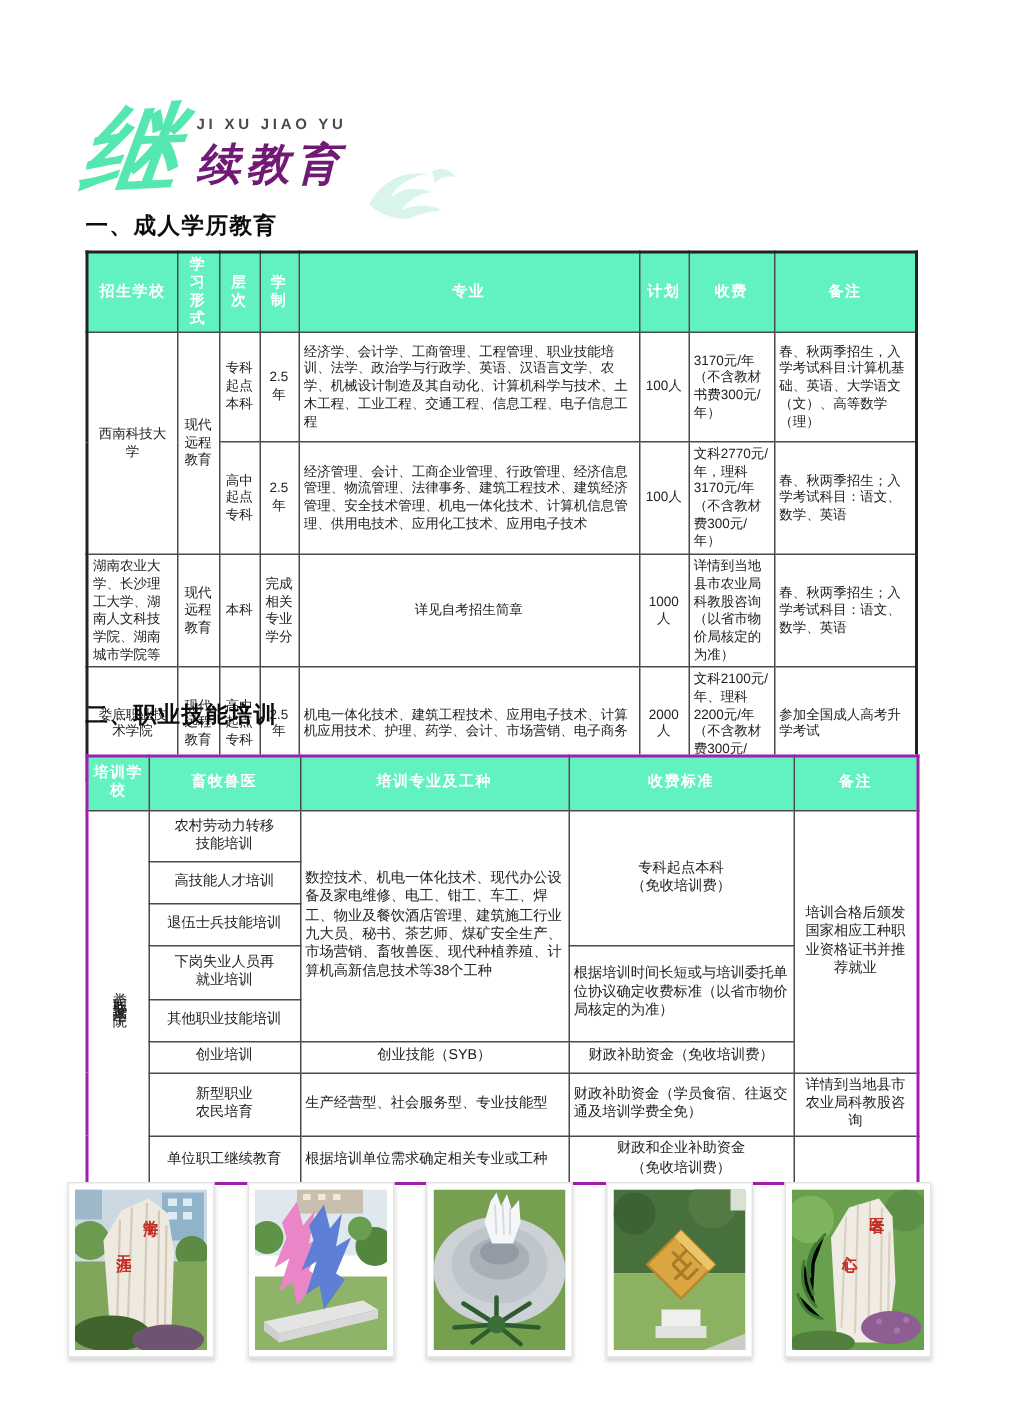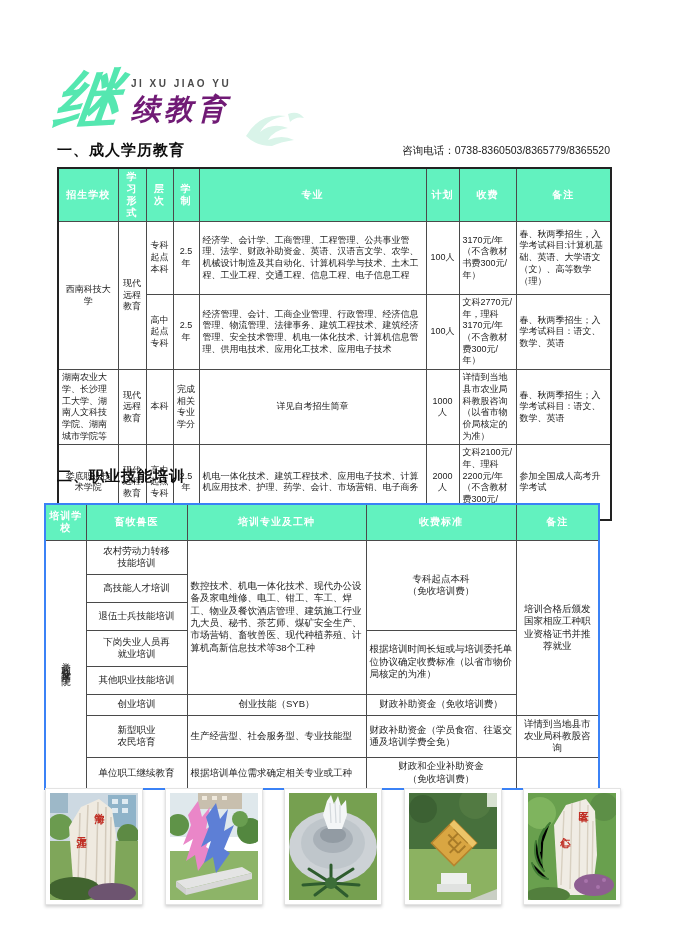--- a/index.html
+++ b/index.html
@@ -29,21 +29,21 @@
     position:absolute; left:57px; top:141px; width:553px;
     display:flex; justify-content:space-between; align-items:center;
   }
   .sec-title { font-size:15px; font-weight:bold; color:#0d0d0d; letter-spacing:1px; }
   .phone { font-size:10.5px; color:#1a1a1a; }
   .sec2-title { position:absolute; left:57px; top:467px; }
 
   
   table { border-collapse:collapse; table-layout:fixed; background:#fff; }
   .t1 { position:absolute; left:57px; top:167px; width:553px; border:2px solid #222; }
-  .t2 { position:absolute; left:44px; top:503px; width:554px; border:2px solid #3b82f6; }
+  .t2 { position:absolute; left:57px; top:503px; width:554px; border:2px solid #a21caf; }
   th, td { border:1px solid #4a4a4a; padding:2px 3px; vertical-align:middle; text-align:center; }
   th {
     background:#62f2bf; color:#ffffff; font-size:10px; font-weight:bold;
     line-height:1.2; letter-spacing:1px;
   }
   td { font-size:9px; line-height:1.3; color:#222; }
   .left { text-align:left; }
   .pre  { white-space:pre-line; }
   .vert {
     writing-mode:vertical-lr; text-orientation:upright;
@@ -79,21 +79,20 @@
       <div class="logo-sub">续教育</div>
     </div>
   </div>
   <svg class="flourish" width="64" height="42" viewBox="0 0 64 42">
     <path d="M4 30 Q18 6 44 10 Q26 12 18 26 Q30 16 46 22 Q32 24 26 34 Q40 28 52 34 Q38 36 30 40 Q14 40 4 30 Z" fill="#d9f4e9"></path>
     <path d="M46 8 Q56 4 62 12 Q54 10 48 16 Z" fill="#d9f4e9"></path>
   </svg>
 
   <div class="sec1-head">
     <span class="sec-title">一、成人学历教育</span>
-    <span class="phone">咨询电话：0738-8360503/8365779/8365520</span>
   </div>
 
   <table class="t1">
     <colgroup>
       <col style="width:60px">
         <col style="width:28px">
         <col style="width:27px">
         <col style="width:26px">
       <col style="width:227px">
         <col style="width:33px">
@@ -111,21 +110,21 @@
         <th>收费</th>
         <th>备注</th>
       </tr>
     </thead>
     <tbody>
       <tr style="height:73px">
         <td rowspan="2">西南科技大学</td>
         <td rowspan="2">现代远程教育</td>
         <td>专科起点本科</td>
         <td>2.5年</td>
-        <td class="left">经济学、会计学、工商管理、工程管理、公共事业管理、法学、财政补助资金、英语、汉语言文学、农学、机械设计制造及其自动化、计算机科学与技术、土木工程、工业工程、交通工程、信息工程、电子信息工程</td>
+        <td class="left">经济学、会计学、工商管理、工程管理、职业技能培训、法学、政治学与行政学、英语、汉语言文学、农学、机械设计制造及其自动化、计算机科学与技术、土木工程、工业工程、交通工程、信息工程、电子信息工程</td>
         <td>100人</td>
         <td class="left">3170元/年（不含教材书费300元/年）</td>
         <td class="left">春、秋两季招生，入学考试科目:计算机基础、英语、大学语文（文）、高等数学（理）</td>
       </tr>
       <tr style="height:67px">
         <td>高中起点专科</td>
         <td>2.5年</td>
         <td class="left">经济管理、会计、工商企业管理、行政管理、经济信息管理、物流管理、法律事务、建筑工程技术、建筑经济管理、安全技术管理、机电一体化技术、计算机信息管理、供用电技术、应用化工技术、应用电子技术</td>
         <td>100人</td>
         <td class="left">文科2770元/年，理科3170元/年（不含教材费300元/年）</td>

